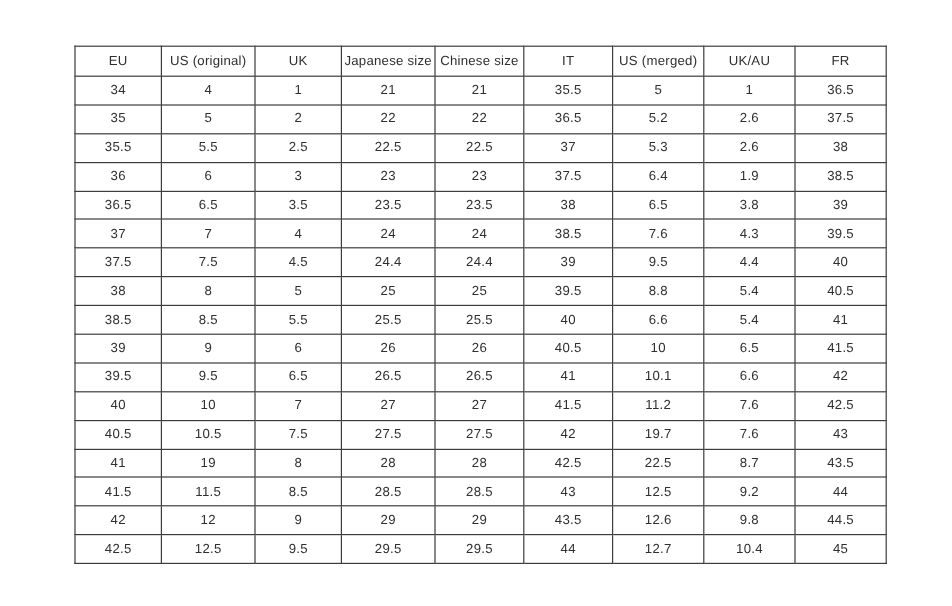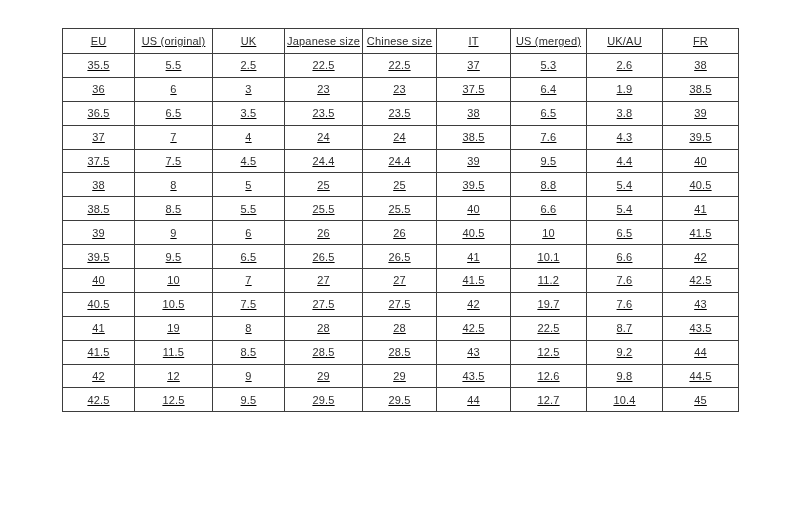--- a/index.html
+++ b/index.html
@@ -10,22 +10,21 @@
   }
   body {
     width: 793px;
     height: 505px;
     position: relative;
     overflow: hidden;
   }
   .table-wrap {
     position: absolute;
     left: 62px;
-    top: 28px;
-    text-decoration: underline;
+    top: 38px;
   }
   table {
     border-collapse: collapse;
     table-layout: fixed;
     width: 676px;
   }
   th, td {
     border: 1px solid var(--border-color, #3d3d3d);
     text-align: center;
     vertical-align: middle;
@@ -64,20 +63,42 @@
           <th>Japanese size</th>
           <th>Chinese size</th>
           <th>IT</th>
           <th>US (merged)</th>
           <th>UK/AU</th>
           <th>FR</th>
         </tr>
     </thead>
     <tbody id="table-body">
         <tr>
+          <td>34</td>
+          <td>4</td>
+          <td>1</td>
+          <td>21</td>
+          <td>21</td>
+          <td>35.5</td>
+          <td>5</td>
+          <td>1</td>
+          <td>36.5</td>
+        </tr>
+        <tr>
+          <td>35</td>
+          <td>5</td>
+          <td>2</td>
+          <td>22</td>
+          <td>22</td>
+          <td>36.5</td>
+          <td>5.2</td>
+          <td>2.6</td>
+          <td>37.5</td>
+        </tr>
+        <tr>
           <td>35.5</td>
           <td>5.5</td>
           <td>2.5</td>
           <td>22.5</td>
           <td>22.5</td>
           <td>37</td>
           <td>5.3</td>
           <td>2.6</td>
           <td>38</td>
         </tr>

